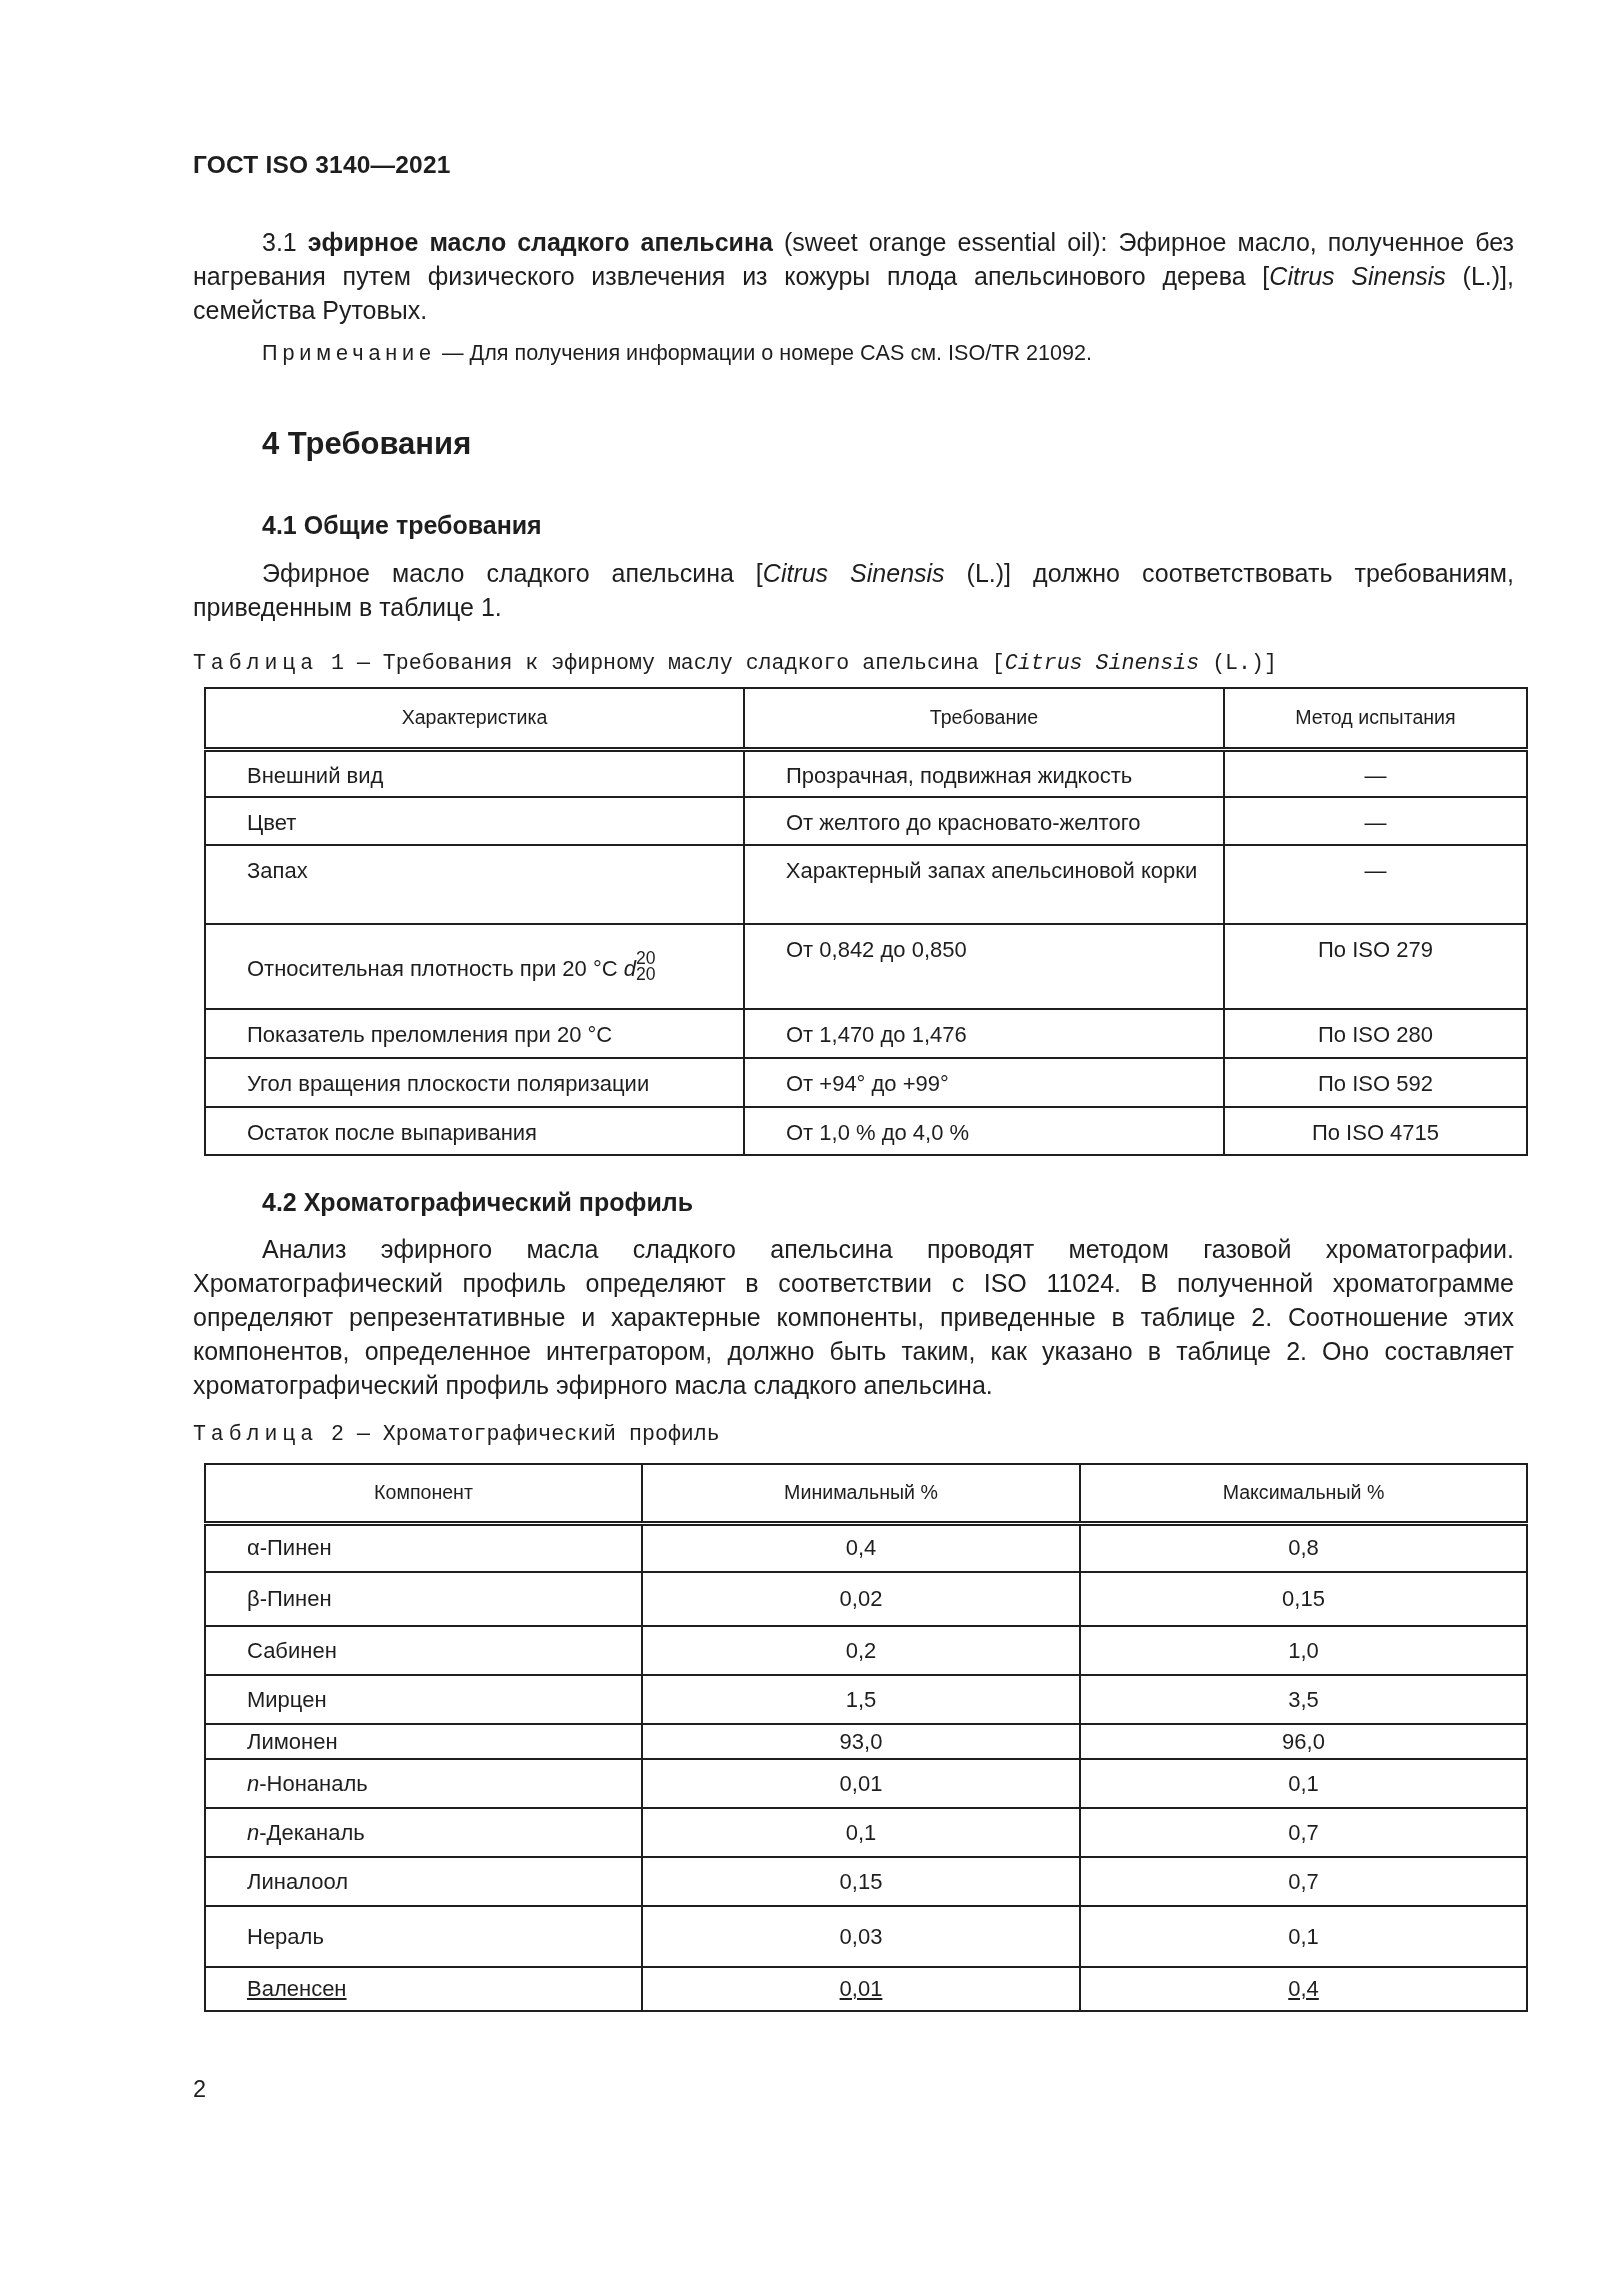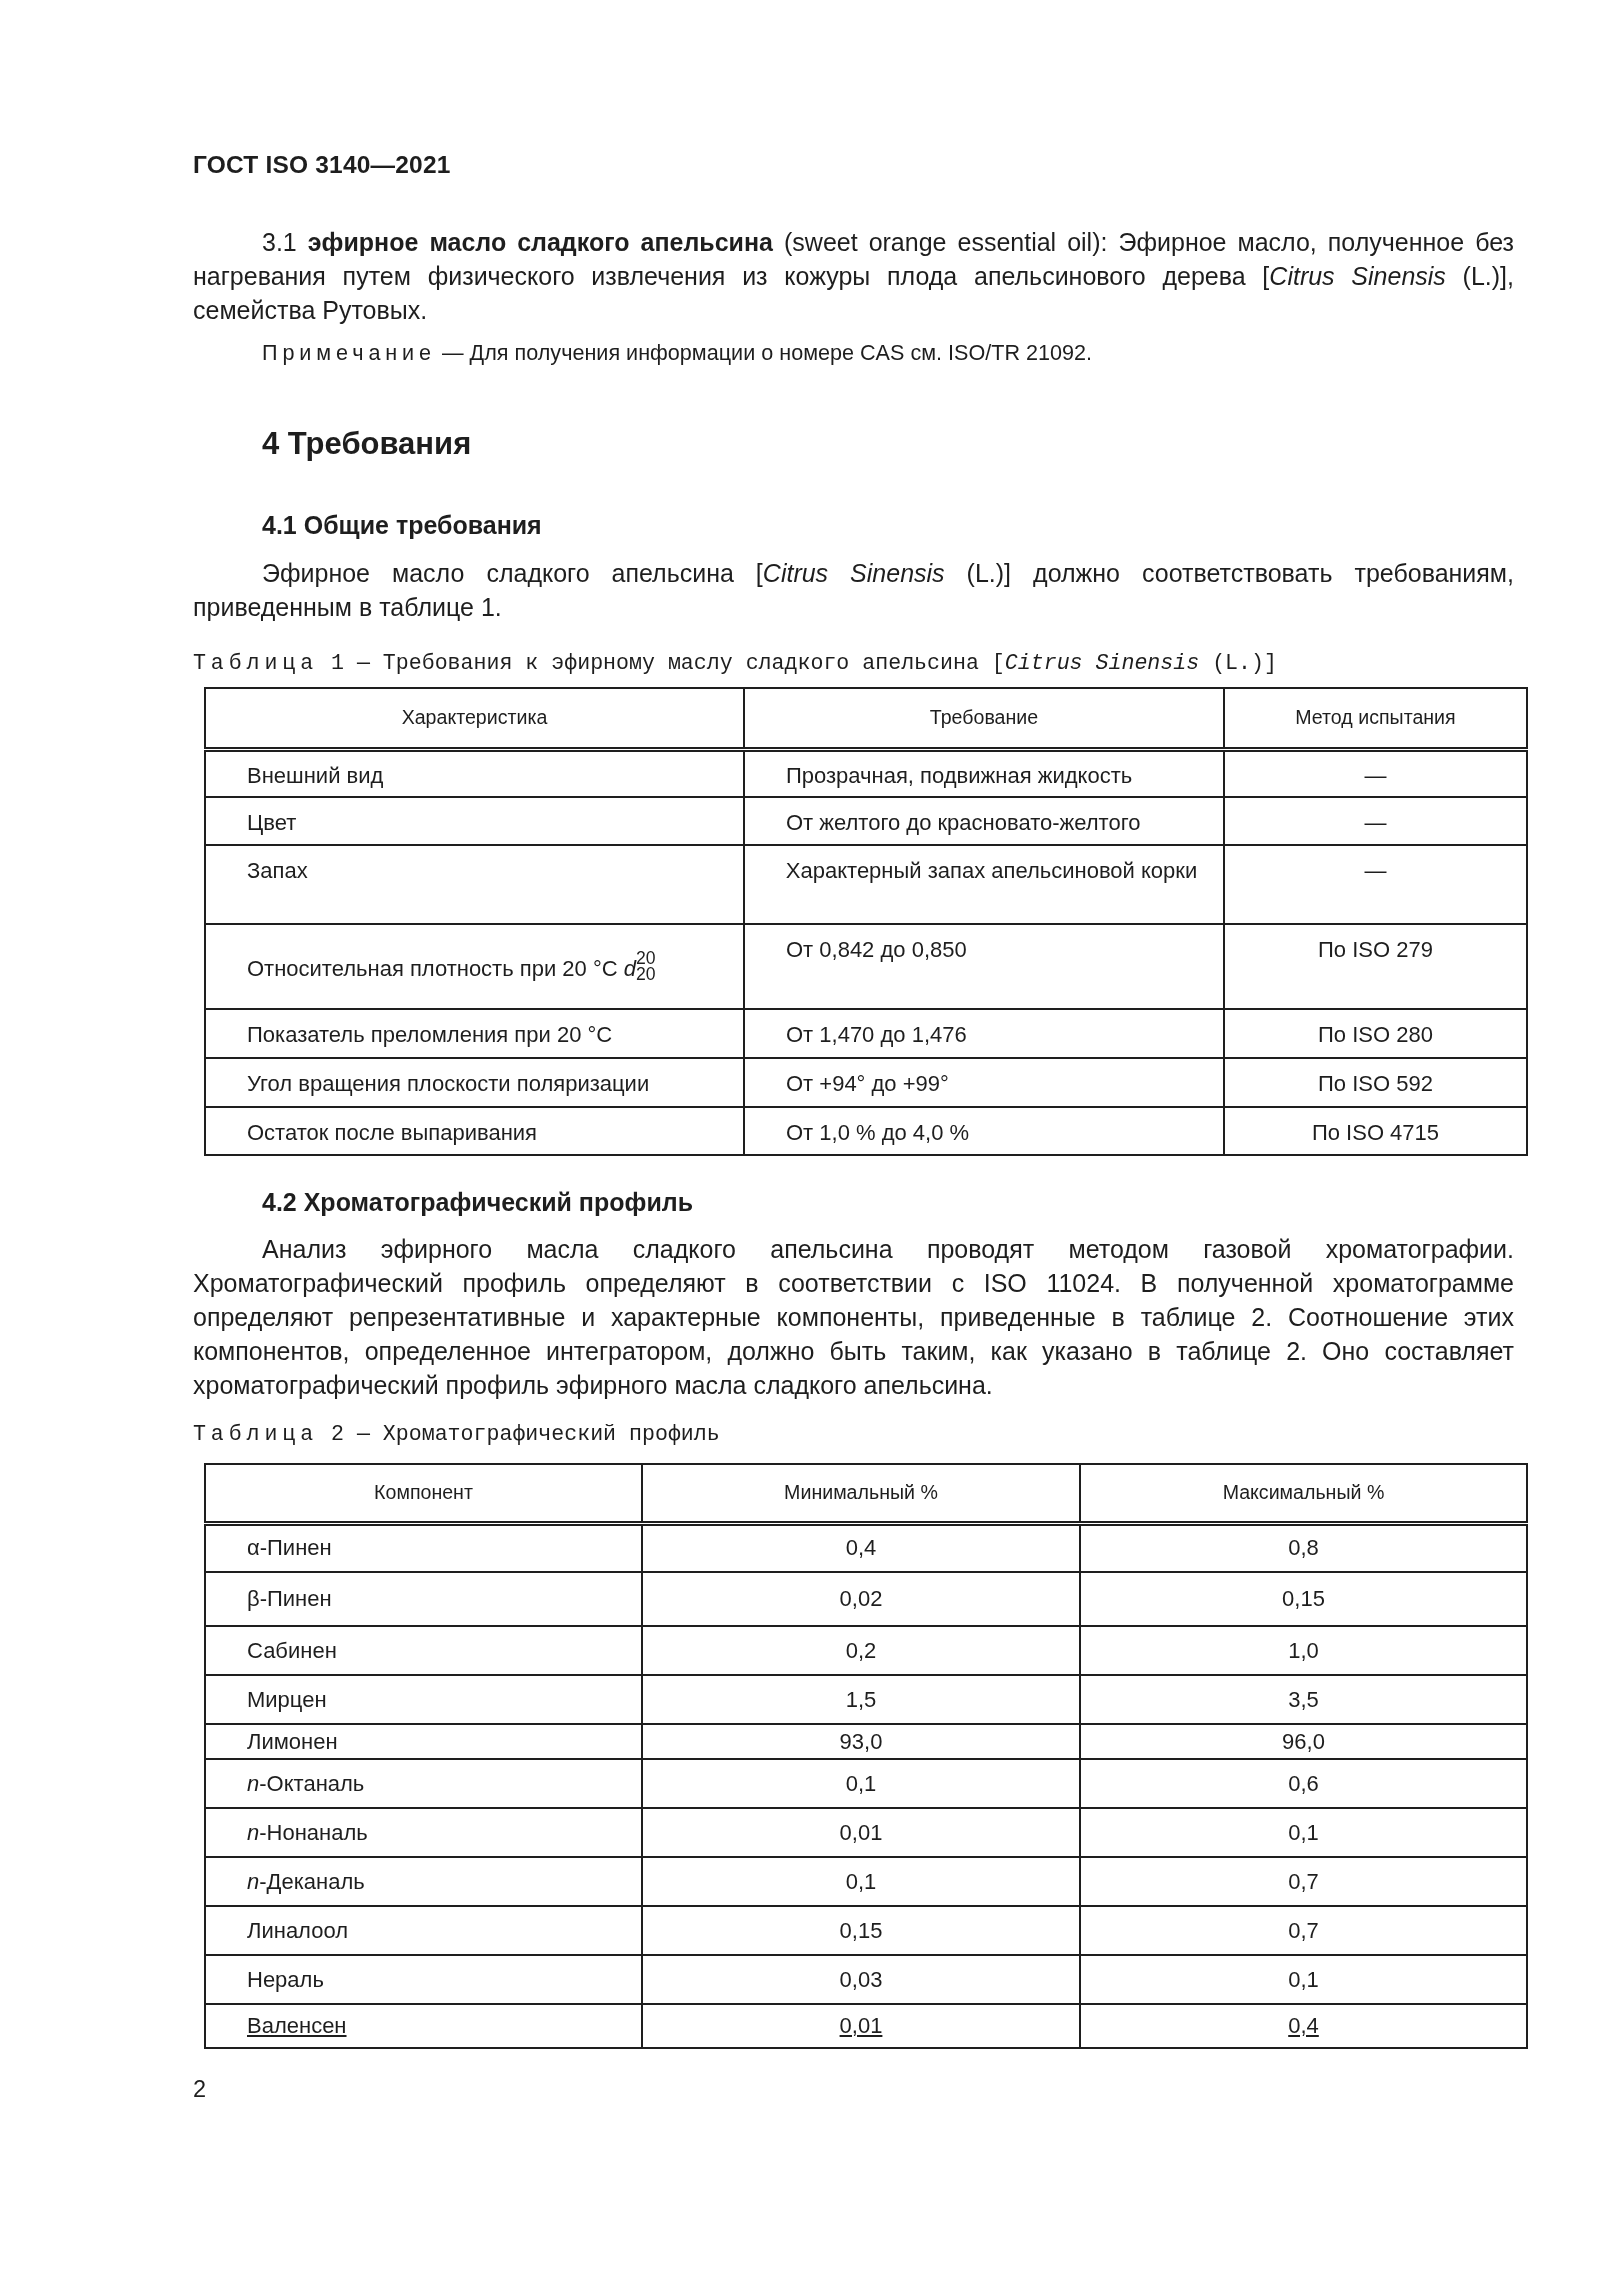--- a/index.html
+++ b/index.html
@@ -140,40 +140,35 @@
         <td class="c1"><i></i><span>Мирцен</span></td>
         <td class="c2">1,5</td>
         <td class="c3">3,5</td>
       </tr>
     <tr style="height:35px;">
         <td class="c1"><i></i><span>Лимонен</span></td>
         <td class="c2">93,0</td>
         <td class="c3">96,0</td>
       </tr>
     <tr style="height:49px;">
-        <td class="c1"><i>n</i><span>-Октаналь</span></td>
-        <td class="c2">0,1</td>
-        <td class="c3">0,6</td>
-      </tr>
-    <tr style="height:49px;">
         <td class="c1"><i>n</i><span>-Нонаналь</span></td>
         <td class="c2">0,01</td>
         <td class="c3">0,1</td>
       </tr>
     <tr style="height:49px;">
         <td class="c1"><i>n</i><span>-Деканаль</span></td>
         <td class="c2">0,1</td>
         <td class="c3">0,7</td>
       </tr>
     <tr style="height:49px;">
         <td class="c1"><i></i><span>Линалоол</span></td>
         <td class="c2">0,15</td>
         <td class="c3">0,7</td>
       </tr>
-    <tr style="height:49px;">
+    <tr style="height:61px;">
         <td class="c1"><i></i><span>Нераль</span></td>
         <td class="c2">0,03</td>
         <td class="c3">0,1</td>
       </tr>
     <tr style="height:44px;text-decoration:underline;">
         <td class="c1"><i></i><span>Валенсен</span></td>
         <td class="c2">0,01</td>
         <td class="c3">0,4</td>
       </tr>
   </tbody>

